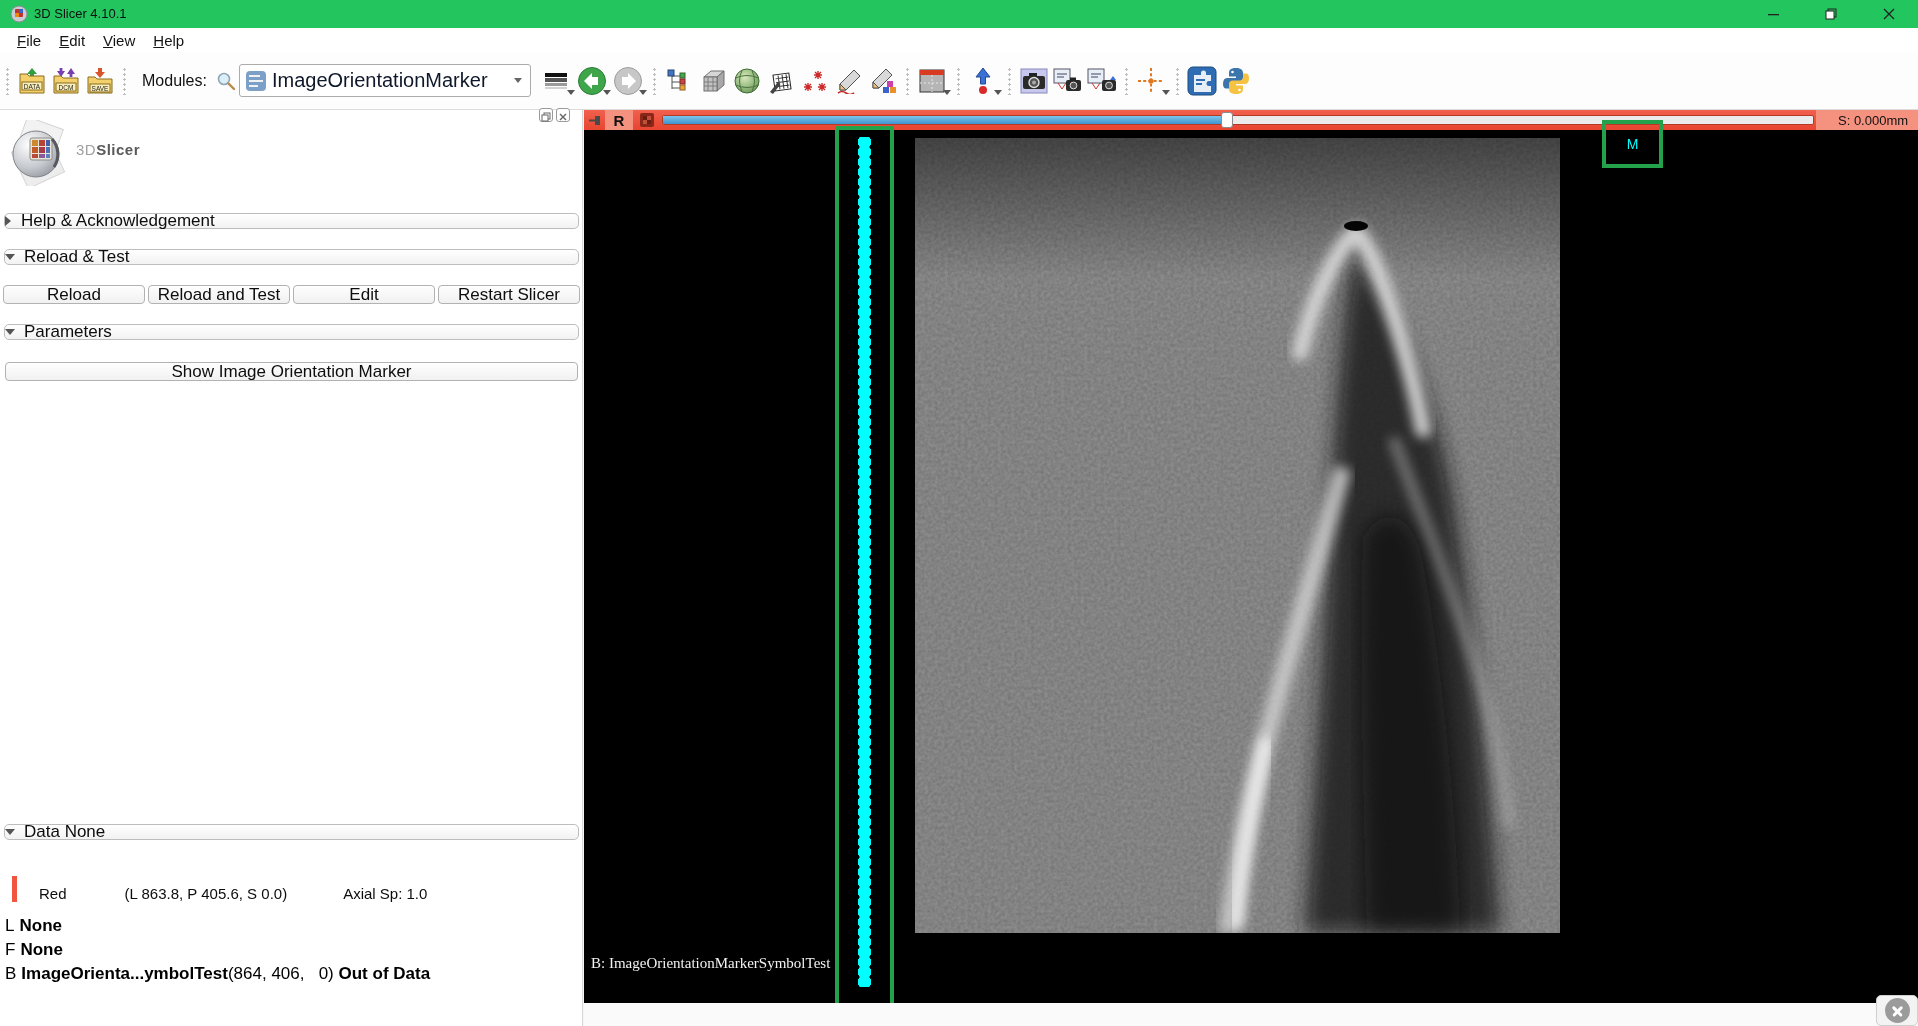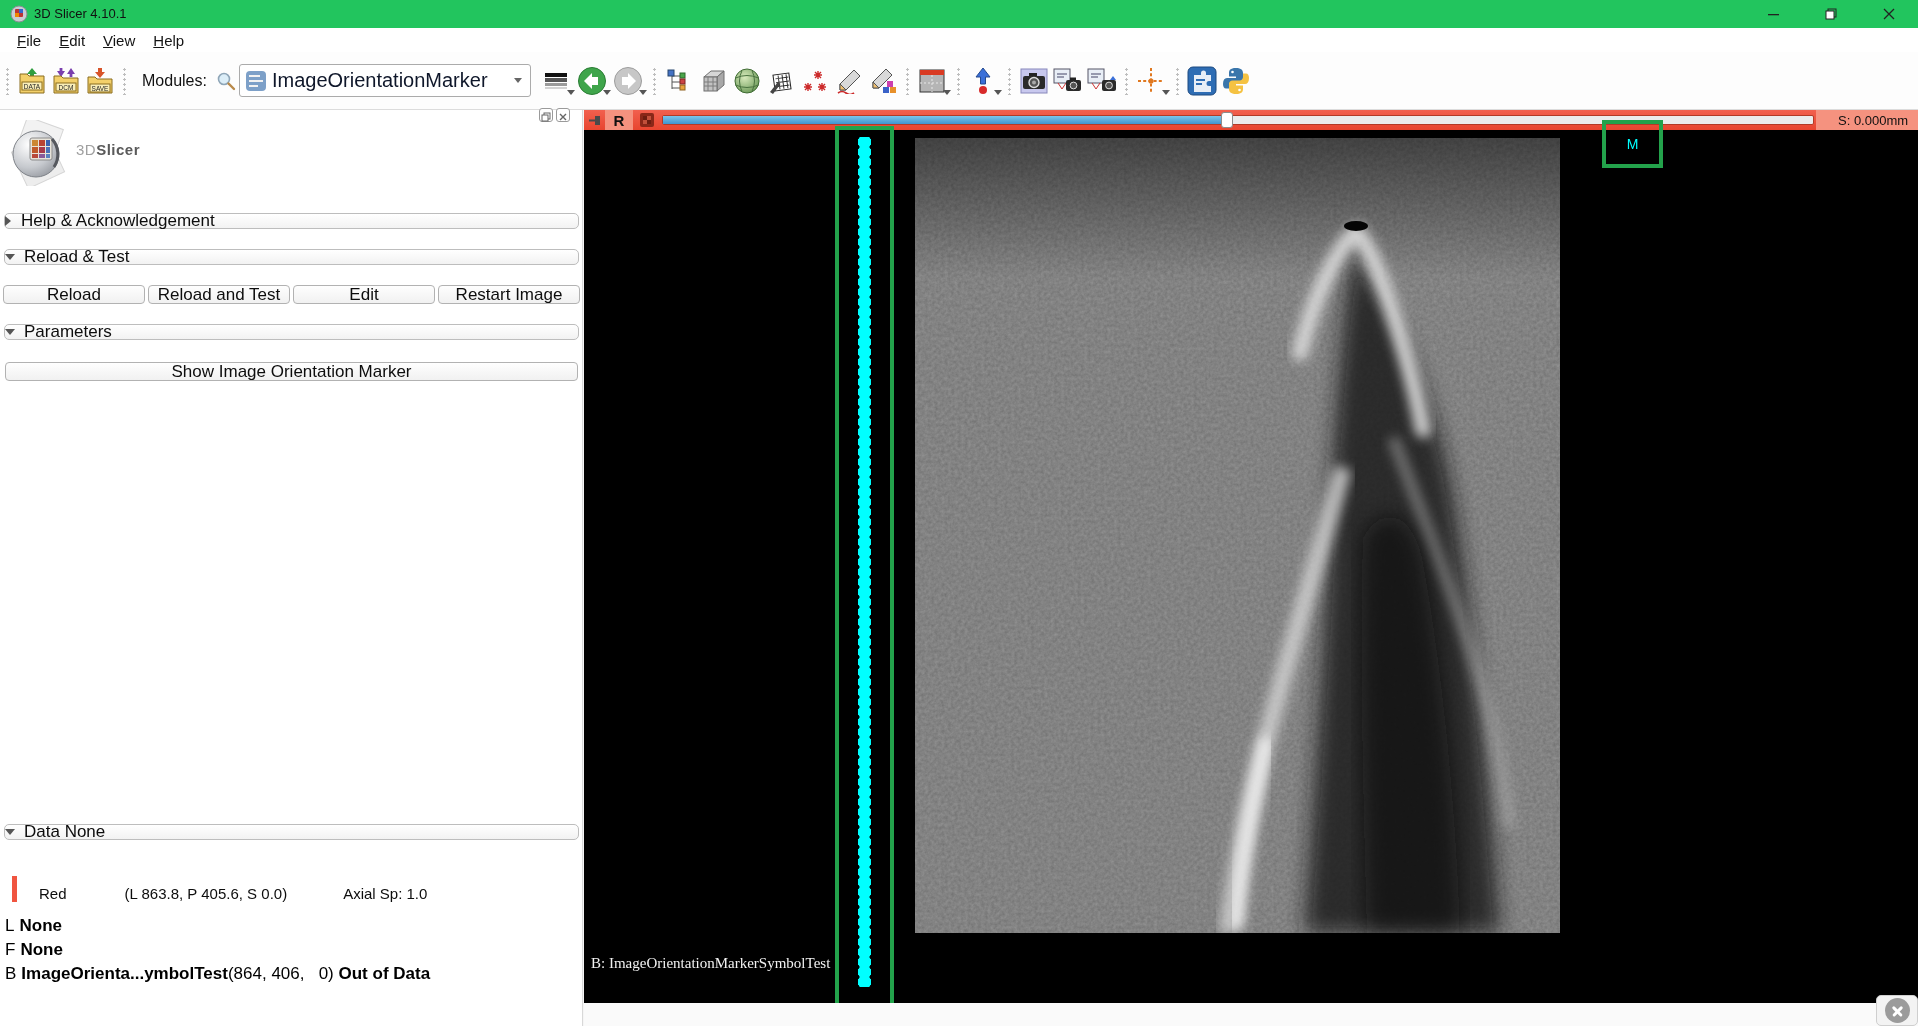--- a/index.html
+++ b/index.html
@@ -407,21 +407,21 @@
   </div>
 
   <div class="section-header" style="top:139px">
     <div class="tri-down"></div>
     <span class="section-title">Reload &amp; Test</span>
   </div>
   <div class="btn-row" style="top:175px">
     <div class="p-btn">Reload</div>
     <div class="p-btn">Reload and Test</div>
     <div class="p-btn">Edit</div>
-    <div class="p-btn">Restart Image</div>
+    <div class="p-btn">Restart Slicer</div>
   </div>
 
   <div class="section-header" style="top:214px">
     <div class="tri-down"></div>
     <span class="section-title">Parameters</span>
   </div>
   <div class="btn-row" style="top:252px; left:5px; width:573px">
     <div class="p-btn">Show Image Orientation Marker</div>
   </div>
 

